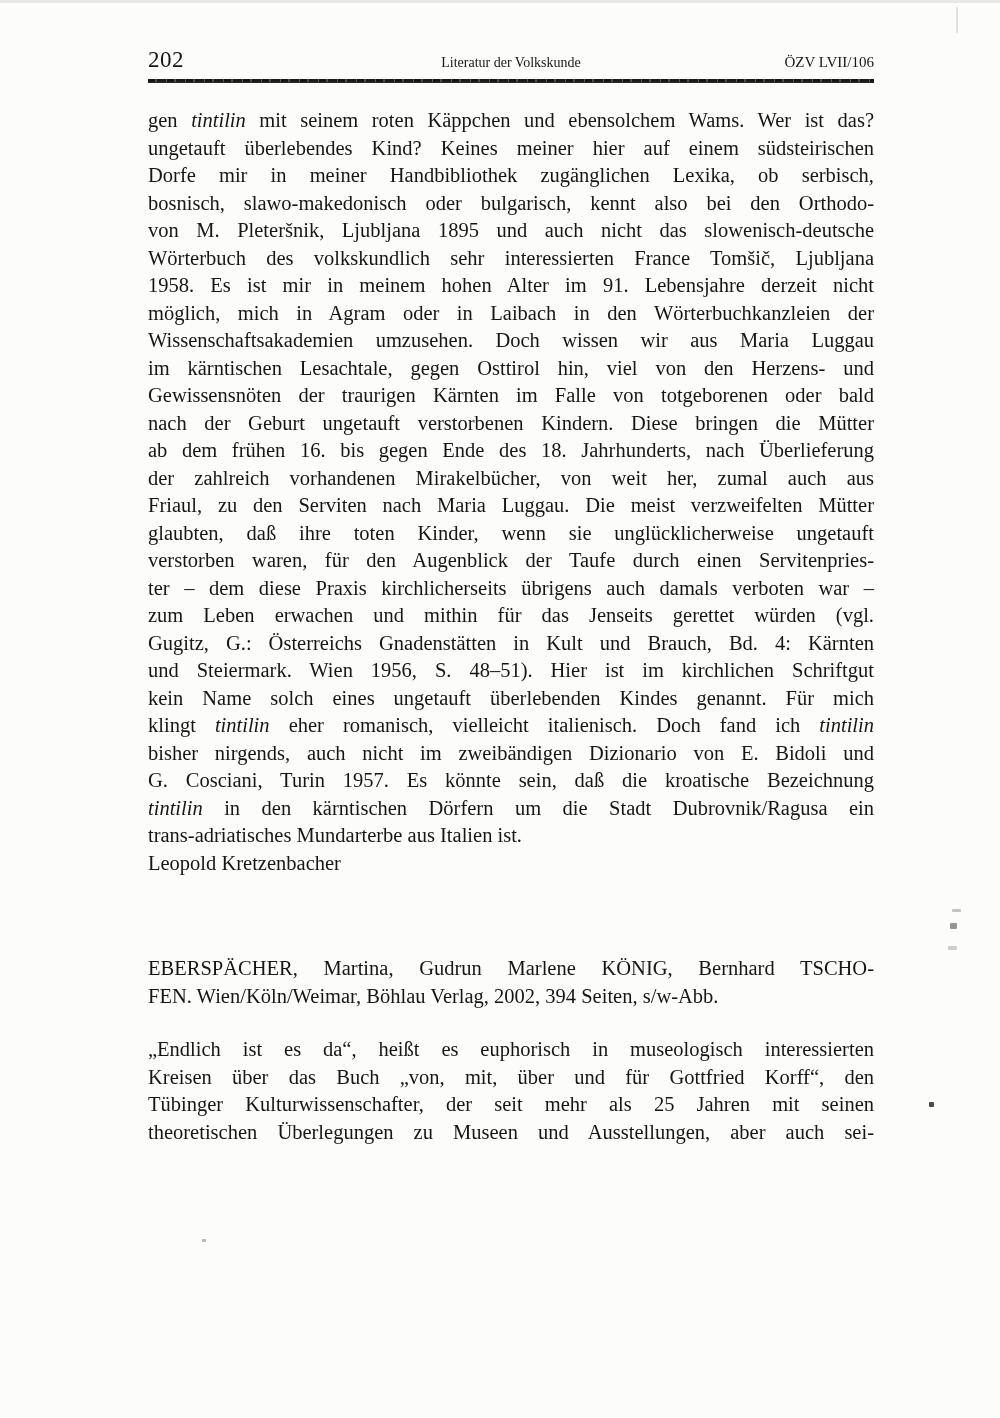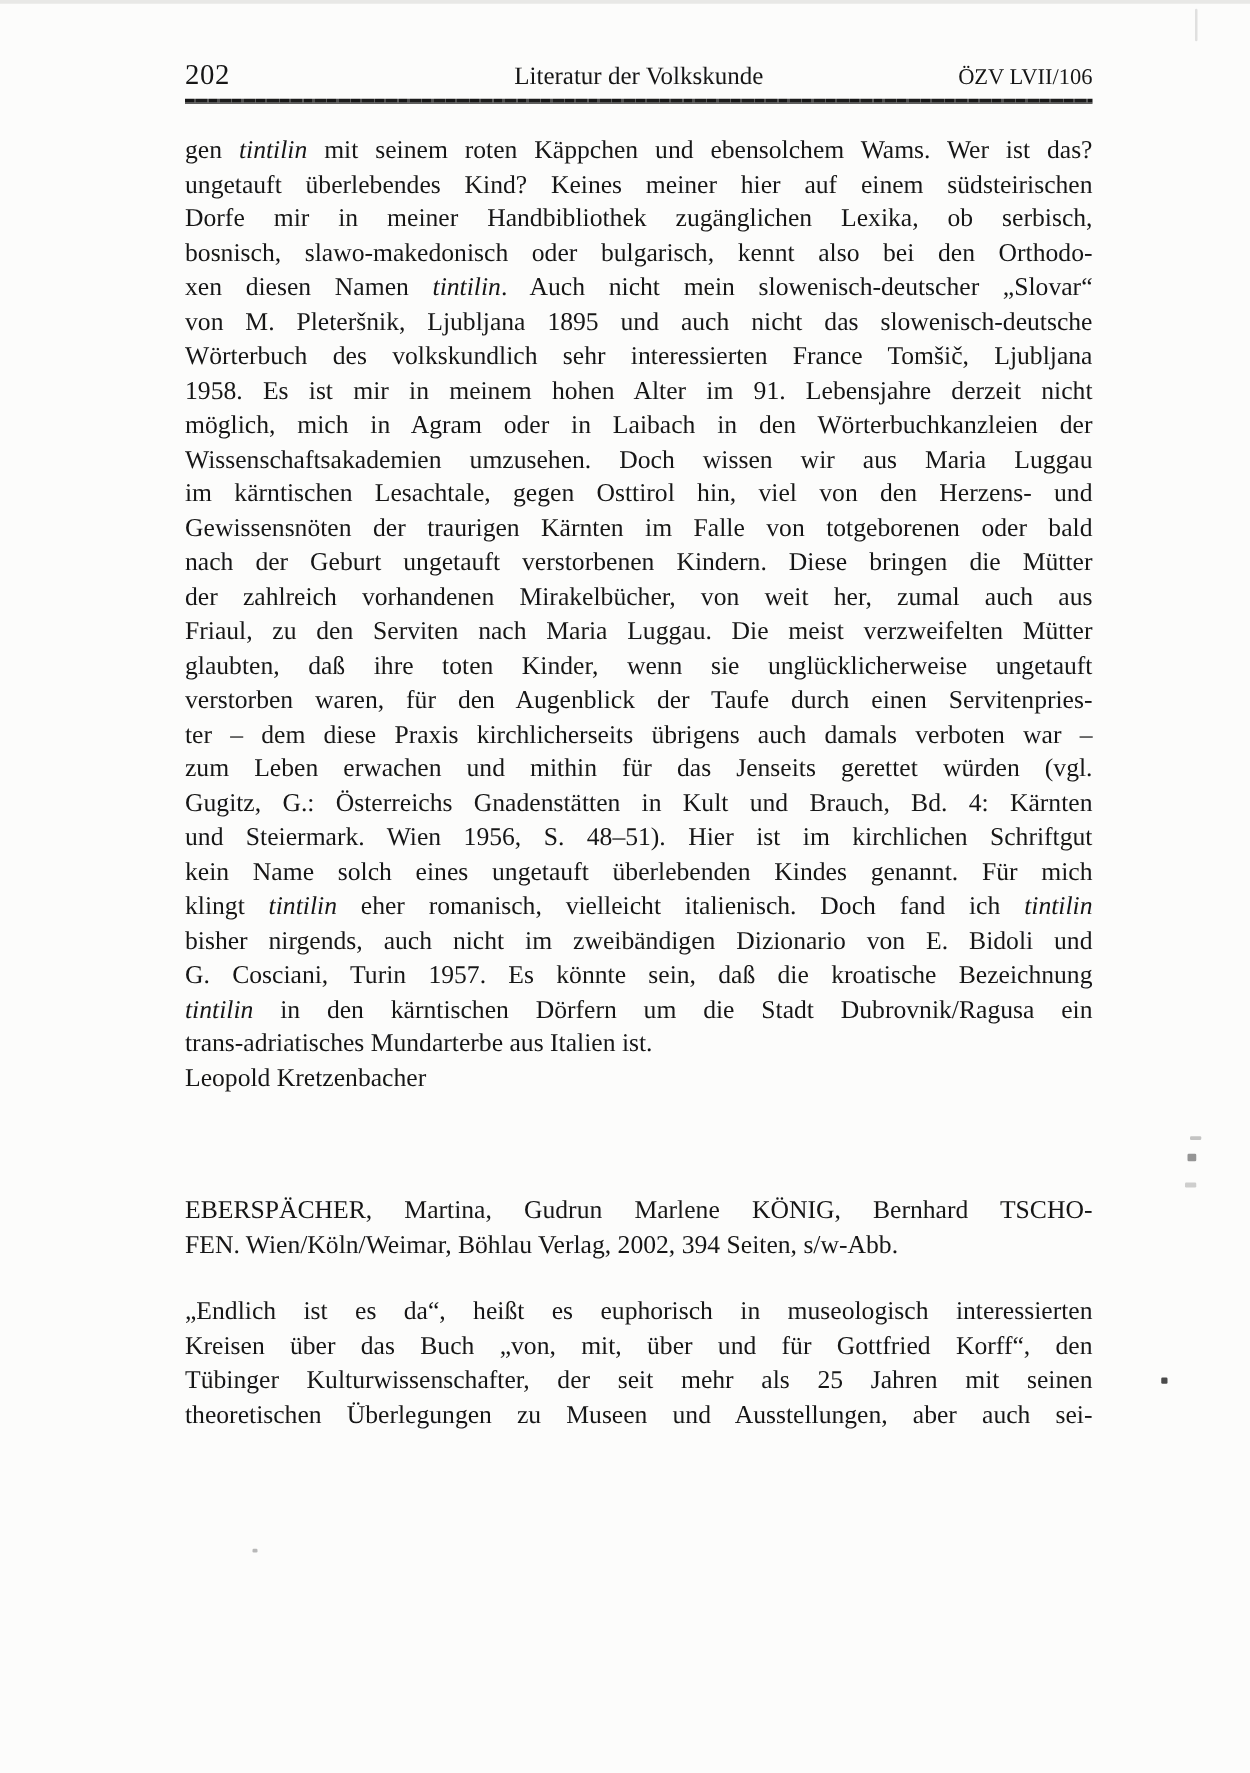--- a/index.html
+++ b/index.html
@@ -27,26 +27,26 @@
     grid-template-columns: 1fr auto 1fr;
     align-items: baseline;
   }
   .page-number {
     font-size: 23px;
     line-height: 26px;
     justify-self: start;
     letter-spacing: 0.5px;
   }
   .header-center {
-    font-size: 20px;
+    font-size: 14px;
     line-height: 26px;
     justify-self: center;
   }
   .header-right {
-    font-size: 18px;
+    font-size: 15px;
     line-height: 26px;
     justify-self: end;
   }
   .header-rule {
     position: absolute;
     top: 76px;
     left: 148px;
     width: 726px;
     height: 4px;
   }
@@ -103,29 +103,29 @@
     <div class="rough"></div>
     <div class="thin"></div>
   </div>
 
   <div class="body-content">
       <div class="para">
         <div class="line just"><span>gen </span><span class="it">tintilin</span><span> mit seinem roten Käppchen und ebensolchem Wams. Wer ist das?</span></div>
         <div class="line just"><span>ungetauft überlebendes Kind? Keines meiner hier auf einem südsteirischen</span></div>
         <div class="line just"><span>Dorfe mir in meiner Handbibliothek zugänglichen Lexika, ob serbisch,</span></div>
         <div class="line just"><span>bosnisch, slawo-makedonisch oder bulgarisch, kennt also bei den Orthodo-</span></div>
-        <div class="line just"><span>xen diesen Namen </span><span class="it">tintilin</span><span>. Auch nicht mein slowenisch-deutscher „Slovar“</span></div>
         <div class="line just"><span>von M. Pleteršnik, Ljubljana 1895 und auch nicht das slowenisch-deutsche</span></div>
         <div class="line just"><span>Wörterbuch des volkskundlich sehr interessierten France Tomšič, Ljubljana</span></div>
         <div class="line just"><span>1958. Es ist mir in meinem hohen Alter im 91. Lebensjahre derzeit nicht</span></div>
         <div class="line just"><span>möglich, mich in Agram oder in Laibach in den Wörterbuchkanzleien der</span></div>
         <div class="line just"><span>Wissenschaftsakademien umzusehen. Doch wissen wir aus Maria Luggau</span></div>
         <div class="line just"><span>im kärntischen Lesachtale, gegen Osttirol hin, viel von den Herzens- und</span></div>
         <div class="line just"><span>Gewissensnöten der traurigen Kärnten im Falle von totgeborenen oder bald</span></div>
         <div class="line just"><span>nach der Geburt ungetauft verstorbenen Kindern. Diese bringen die Mütter</span></div>
+        <div class="line just"><span>ab dem frühen 16. bis gegen Ende des 18. Jahrhunderts, nach Überlieferung</span></div>
         <div class="line just"><span>der zahlreich vorhandenen Mirakelbücher, von weit her, zumal auch aus</span></div>
         <div class="line just"><span>Friaul, zu den Serviten nach Maria Luggau. Die meist verzweifelten Mütter</span></div>
         <div class="line just"><span>glaubten, daß ihre toten Kinder, wenn sie unglücklicherweise ungetauft</span></div>
         <div class="line just"><span>verstorben waren, für den Augenblick der Taufe durch einen Servitenpries-</span></div>
         <div class="line just"><span>ter – dem diese Praxis kirchlicherseits übrigens auch damals verboten war –</span></div>
         <div class="line just"><span>zum Leben erwachen und mithin für das Jenseits gerettet würden (vgl.</span></div>
         <div class="line just"><span>Gugitz, G.: Österreichs Gnadenstätten in Kult und Brauch, Bd. 4: Kärnten</span></div>
         <div class="line just"><span>und Steiermark. Wien 1956, S. 48–51). Hier ist im kirchlichen Schriftgut</span></div>
         <div class="line just"><span>kein Name solch eines ungetauft überlebenden Kindes genannt. Für mich</span></div>
         <div class="line just"><span>klingt </span><span class="it">tintilin</span><span> eher romanisch, vielleicht italienisch. Doch fand ich </span><span class="it">tintilin</span></div>

